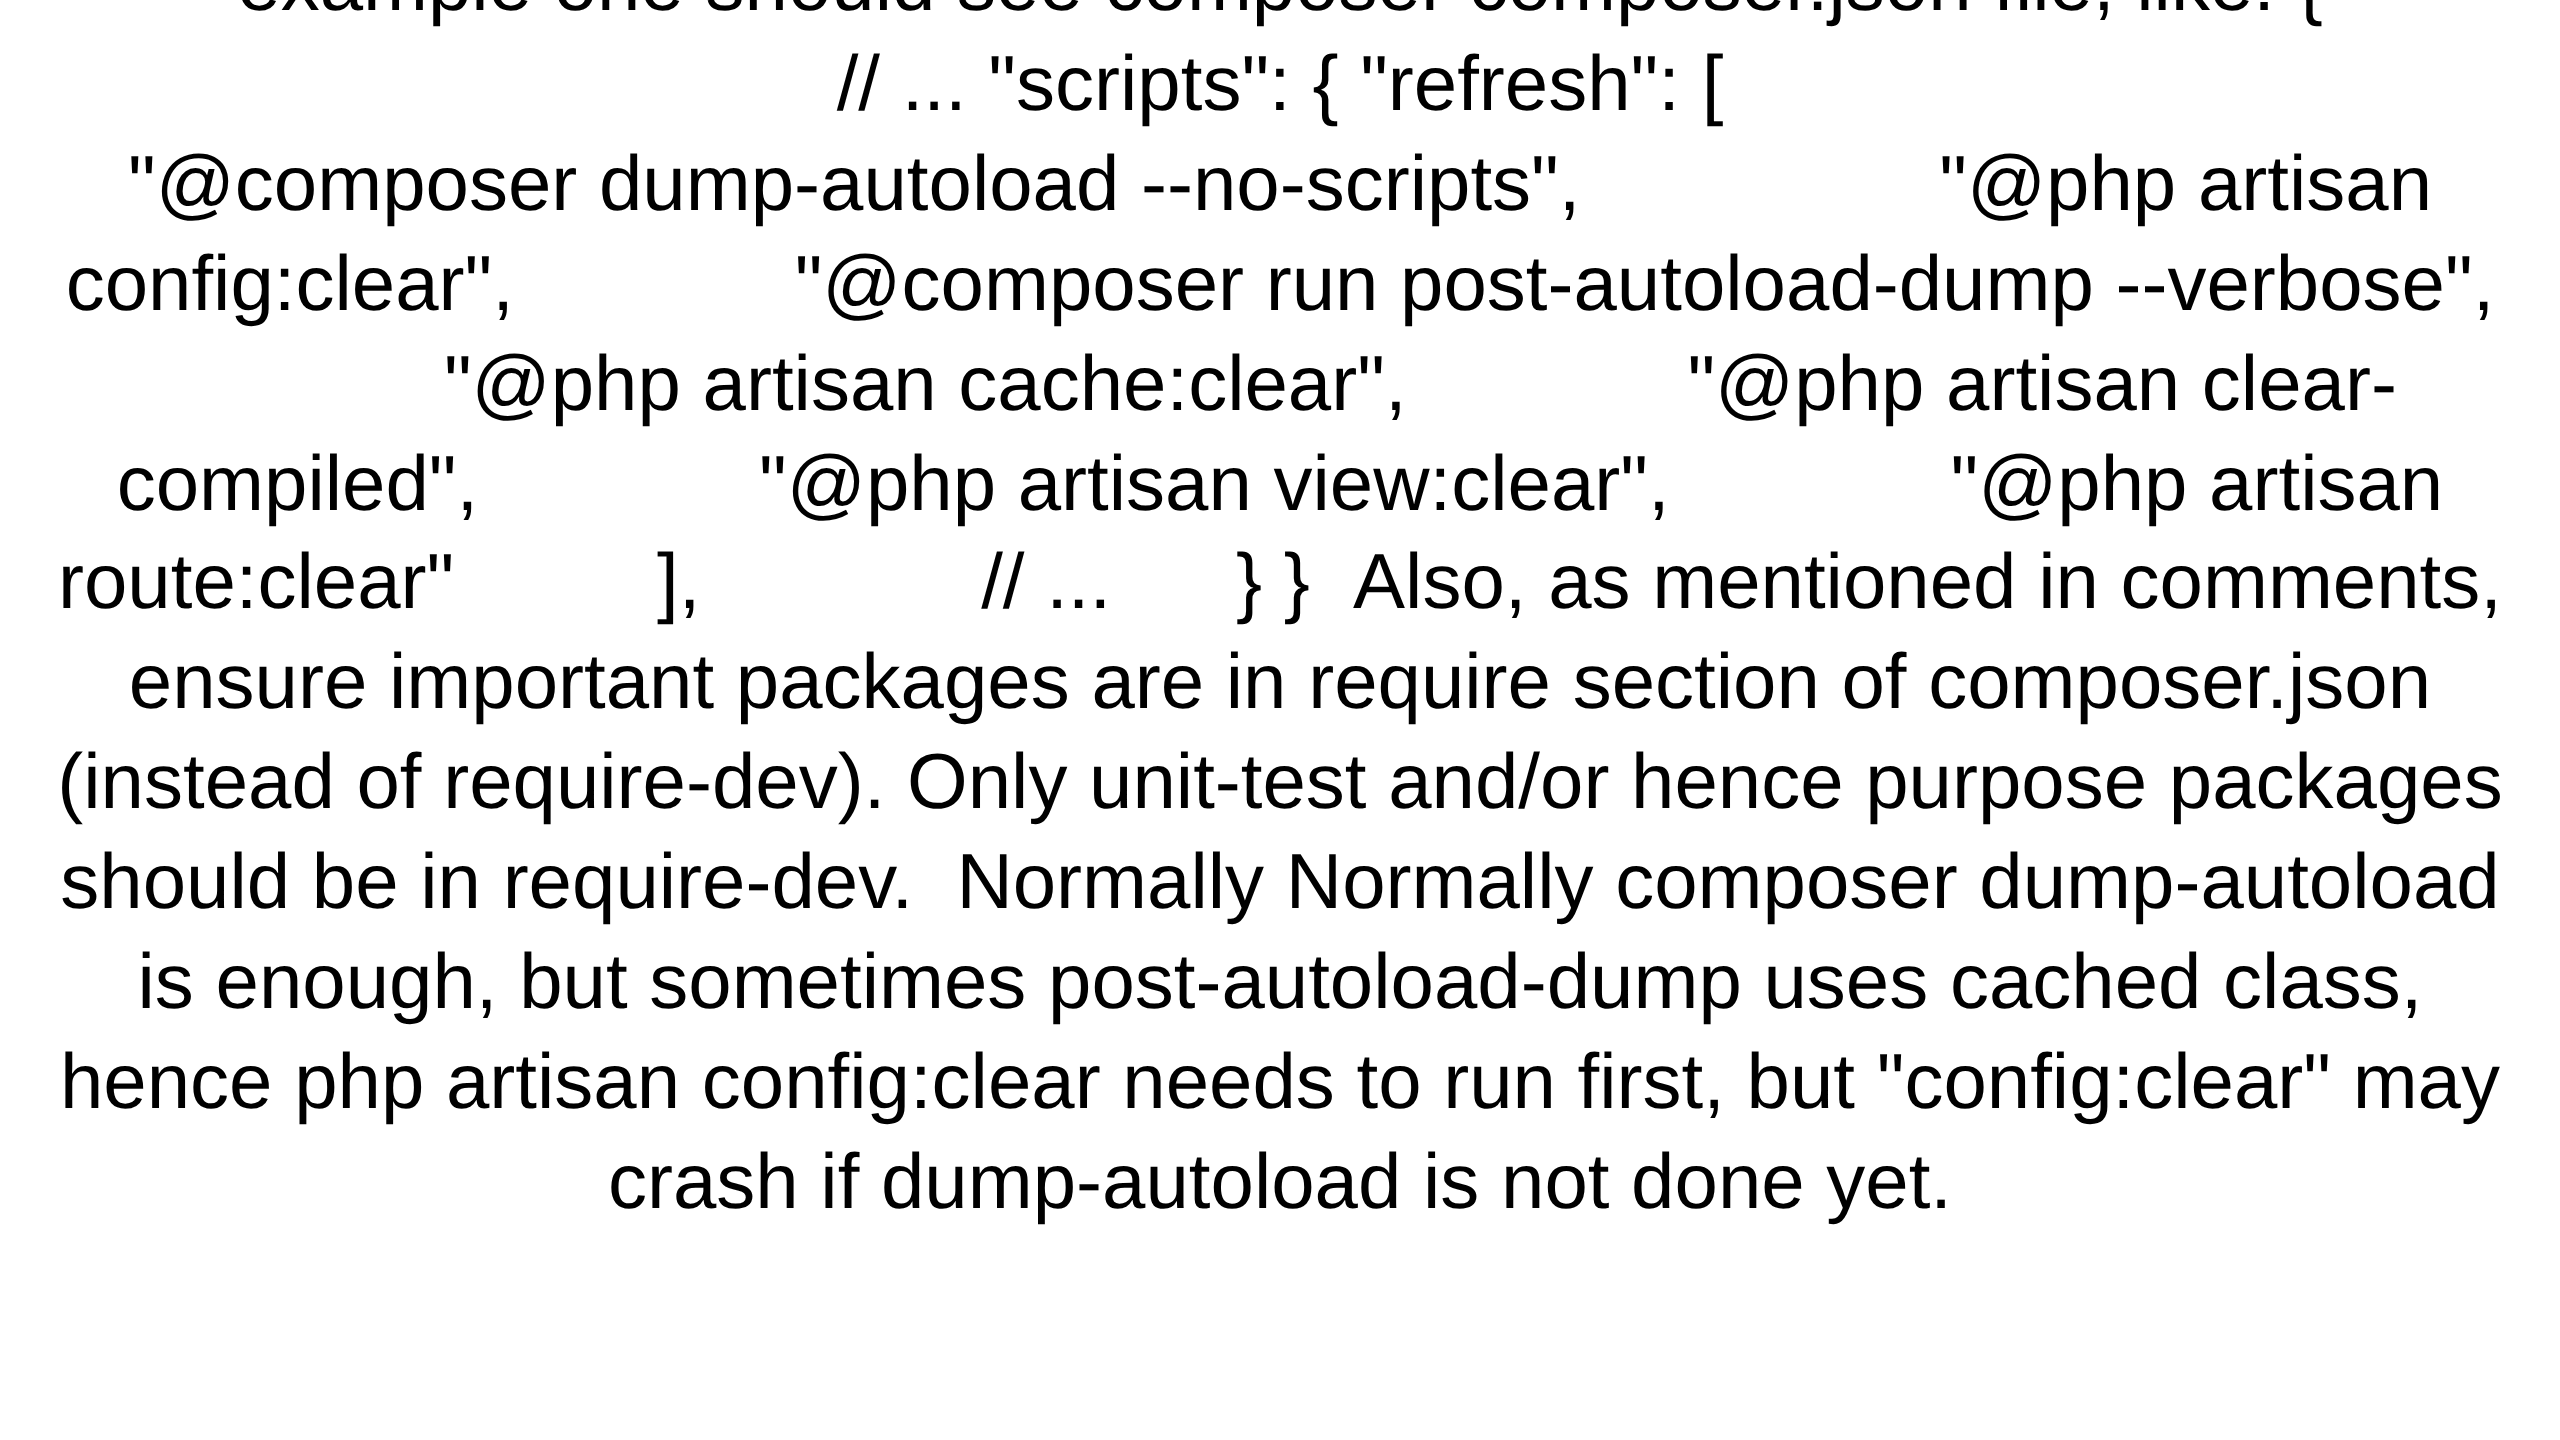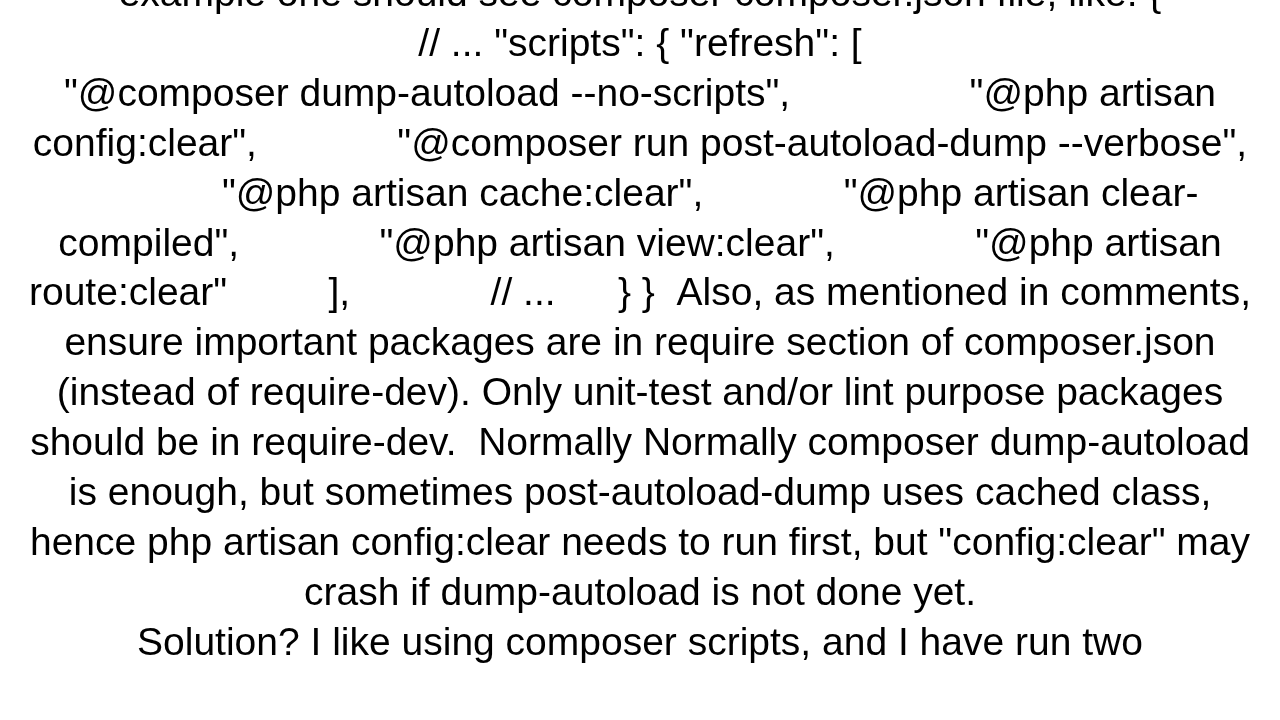--- a/index.html
+++ b/index.html
@@ -34,17 +34,16 @@
   .gap5 { display:inline-block; width: 4.6em; }
 </style>
 </head>
 <body>
 
 <div class="page">
   <div class="content">
     <span>example one should see composer composer.json file, like: {</span><br>
     <span>// ...       "scripts": {         "refresh": [</span><br>
     <span>"@composer dump-autoload --no-scripts",</span><span class="gap5"></span><span>"@php artisan config:clear",</span><span class="gap4"></span><span>"@composer run post-autoload-dump --verbose",</span><span class="gap4"></span><span>"@php artisan cache:clear",</span><span class="gap4"></span><span>"@php artisan clear-compiled",</span><span class="gap4"></span><span>"@php artisan view:clear",</span><span class="gap4"></span><span>"@php artisan route:clear"</span><span class="gap3"></span><span>],</span><span class="gap4"></span><span>// ...</span><span class="gap2"></span><span>} }</span>&nbsp;&nbsp;<span>Also, as</span>
-    <span>mentioned in comments, ensure important packages are in require section of composer.json (instead of require-dev). Only unit-test and/or lint purpose packages should be in require-dev.</span>&nbsp;&nbsp;<span>Normally</span>
+    <span>mentioned in comments, ensure important packages are in require section of composer.json (instead of require-dev). Only unit-test and/or hence purpose packages should be in require-dev.</span>&nbsp;&nbsp;<span>Normally</span>
     <span>Normally composer dump-autoload is enough, but sometimes post-autoload-dump uses cached class, hence php artisan config:clear needs to run first, but "config:clear" may crash if dump-autoload is not done yet.</span><br>
-    <span>Solution? I like using composer scripts, and I have run two</span>
   </div>
 </div>
 
 </body></html>

